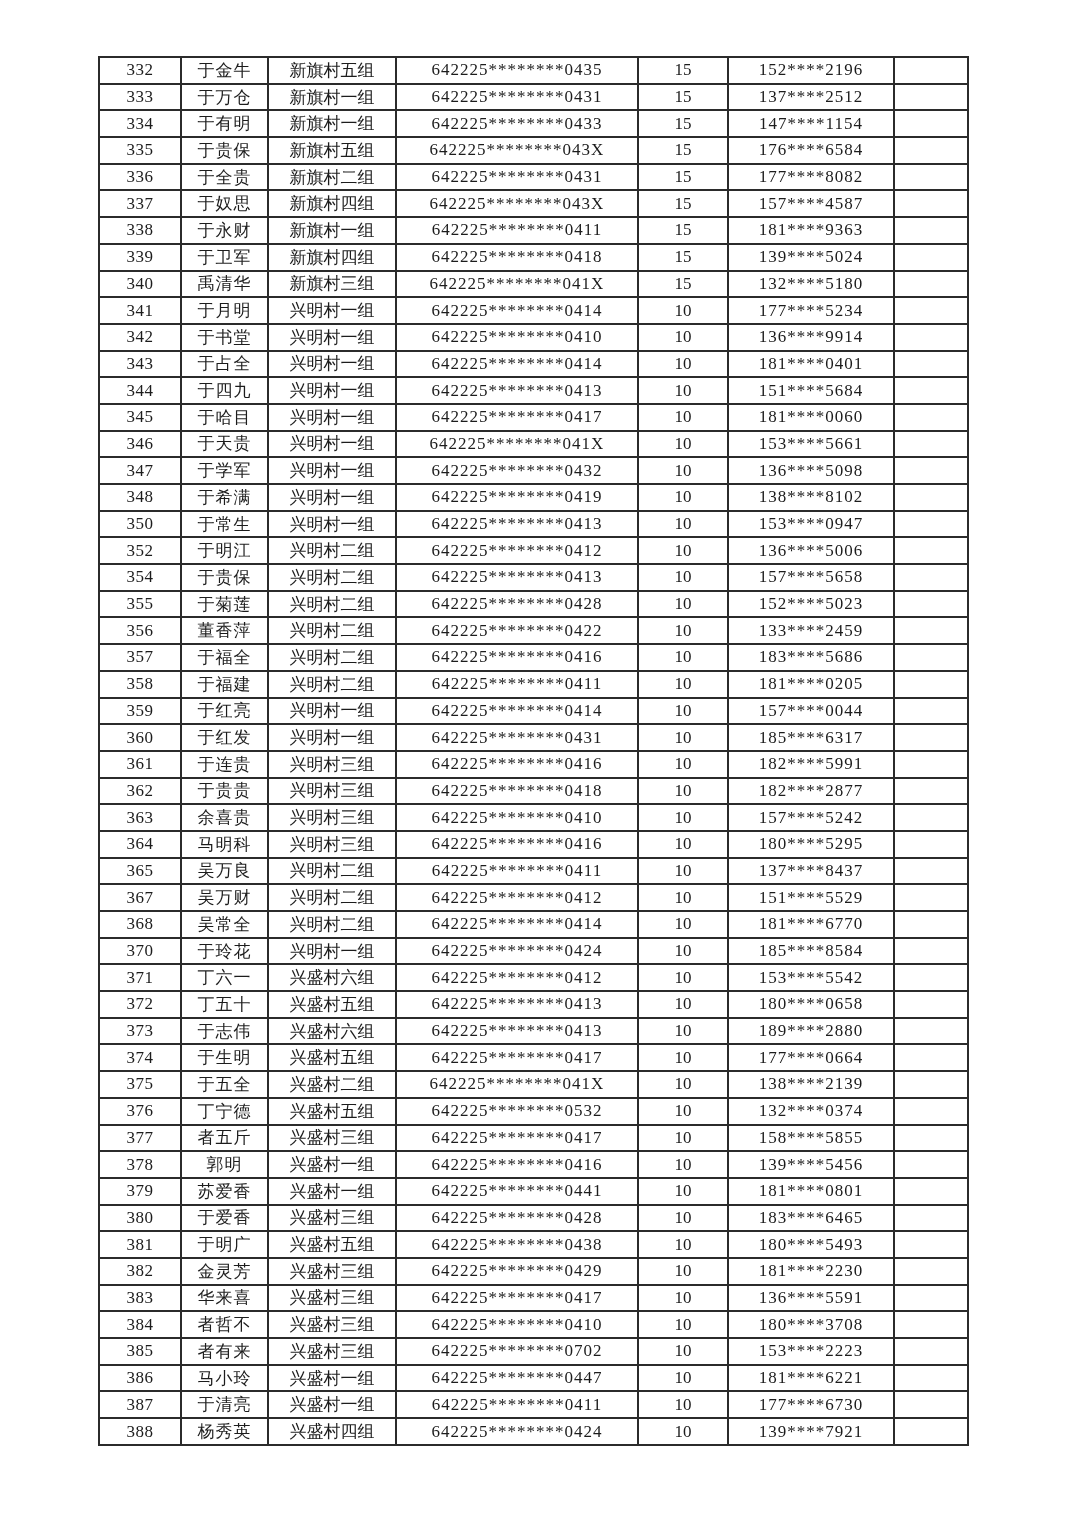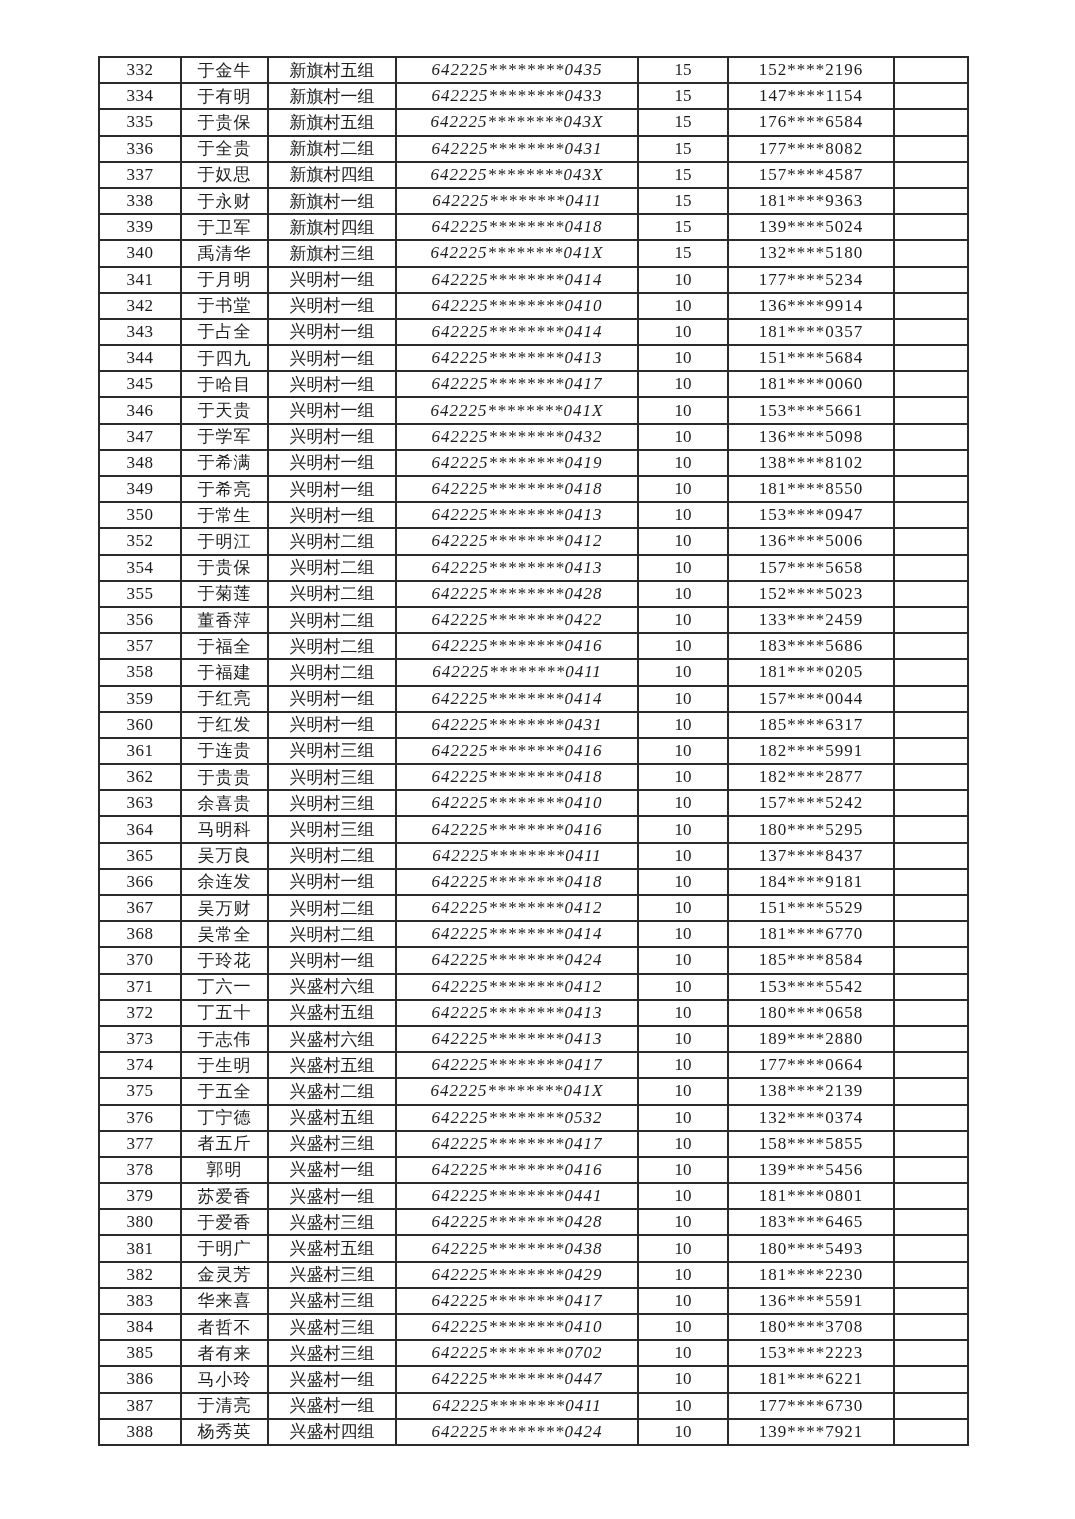--- a/index.html
+++ b/index.html
@@ -31,21 +31,21 @@
     white-space: nowrap;
     overflow: hidden;
   }
   col.c-seq    { width: 82px; }
   col.c-name   { width: 87px; }
   col.c-group  { width: 128px; }
   col.c-id     { width: 242px; }
   col.c-qty    { width: 90px; }
   col.c-phone  { width: 166px; }
   col.c-note   { width: 74px; }
-  td.c-id    { letter-spacing: 1px; font-style: italic; }
+  td.c-id    { letter-spacing: 1px; }
   td.c-phone { letter-spacing: 1px; margin-left: 29px; }
   td.c-seq   { letter-spacing: 0.5px; }
   td.c-name  { letter-spacing: 1px; }
 </style>
 </head>
 <body>
 
 <div class="sheet">
   <table class="roster">
     <colgroup>
@@ -61,20 +61,29 @@
         <tr>
           <td class="c-seq">332</td>
           <td class="c-name">于金牛</td>
           <td class="c-group">新旗村五组</td>
           <td class="c-id">642225********0435</td>
           <td class="c-qty">15</td>
           <td class="c-phone">152****2196</td>
           <td class="c-note"></td>
         </tr>
         <tr>
+          <td class="c-seq">333</td>
+          <td class="c-name">于万仓</td>
+          <td class="c-group">新旗村一组</td>
+          <td class="c-id">642225********0431</td>
+          <td class="c-qty">15</td>
+          <td class="c-phone">137****2512</td>
+          <td class="c-note"></td>
+        </tr>
+        <tr>
           <td class="c-seq">334</td>
           <td class="c-name">于有明</td>
           <td class="c-group">新旗村一组</td>
           <td class="c-id">642225********0433</td>
           <td class="c-qty">15</td>
           <td class="c-phone">147****1154</td>
           <td class="c-note"></td>
         </tr>
         <tr>
           <td class="c-seq">335</td>
@@ -147,21 +156,21 @@
           <td class="c-qty">10</td>
           <td class="c-phone">136****9914</td>
           <td class="c-note"></td>
         </tr>
         <tr>
           <td class="c-seq">343</td>
           <td class="c-name">于占全</td>
           <td class="c-group">兴明村一组</td>
           <td class="c-id">642225********0414</td>
           <td class="c-qty">10</td>
-          <td class="c-phone">181****0357</td>
+          <td class="c-phone">181****0401</td>
           <td class="c-note"></td>
         </tr>
         <tr>
           <td class="c-seq">344</td>
           <td class="c-name">于四九</td>
           <td class="c-group">兴明村一组</td>
           <td class="c-id">642225********0413</td>
           <td class="c-qty">10</td>
           <td class="c-phone">151****5684</td>
           <td class="c-note"></td>
@@ -193,29 +202,20 @@
           <td class="c-phone">136****5098</td>
           <td class="c-note"></td>
         </tr>
         <tr>
           <td class="c-seq">348</td>
           <td class="c-name">于希满</td>
           <td class="c-group">兴明村一组</td>
           <td class="c-id">642225********0419</td>
           <td class="c-qty">10</td>
           <td class="c-phone">138****8102</td>
-          <td class="c-note"></td>
-        </tr>
-        <tr>
-          <td class="c-seq">349</td>
-          <td class="c-name">于希亮</td>
-          <td class="c-group">兴明村一组</td>
-          <td class="c-id">642225********0418</td>
-          <td class="c-qty">10</td>
-          <td class="c-phone">181****8550</td>
           <td class="c-note"></td>
         </tr>
         <tr>
           <td class="c-seq">350</td>
           <td class="c-name">于常生</td>
           <td class="c-group">兴明村一组</td>
           <td class="c-id">642225********0413</td>
           <td class="c-qty">10</td>
           <td class="c-phone">153****0947</td>
           <td class="c-note"></td>
@@ -328,29 +328,20 @@
           <td class="c-phone">180****5295</td>
           <td class="c-note"></td>
         </tr>
         <tr>
           <td class="c-seq">365</td>
           <td class="c-name">吴万良</td>
           <td class="c-group">兴明村二组</td>
           <td class="c-id">642225********0411</td>
           <td class="c-qty">10</td>
           <td class="c-phone">137****8437</td>
-          <td class="c-note"></td>
-        </tr>
-        <tr>
-          <td class="c-seq">366</td>
-          <td class="c-name">余连发</td>
-          <td class="c-group">兴明村一组</td>
-          <td class="c-id">642225********0418</td>
-          <td class="c-qty">10</td>
-          <td class="c-phone">184****9181</td>
           <td class="c-note"></td>
         </tr>
         <tr>
           <td class="c-seq">367</td>
           <td class="c-name">吴万财</td>
           <td class="c-group">兴明村二组</td>
           <td class="c-id">642225********0412</td>
           <td class="c-qty">10</td>
           <td class="c-phone">151****5529</td>
           <td class="c-note"></td>

